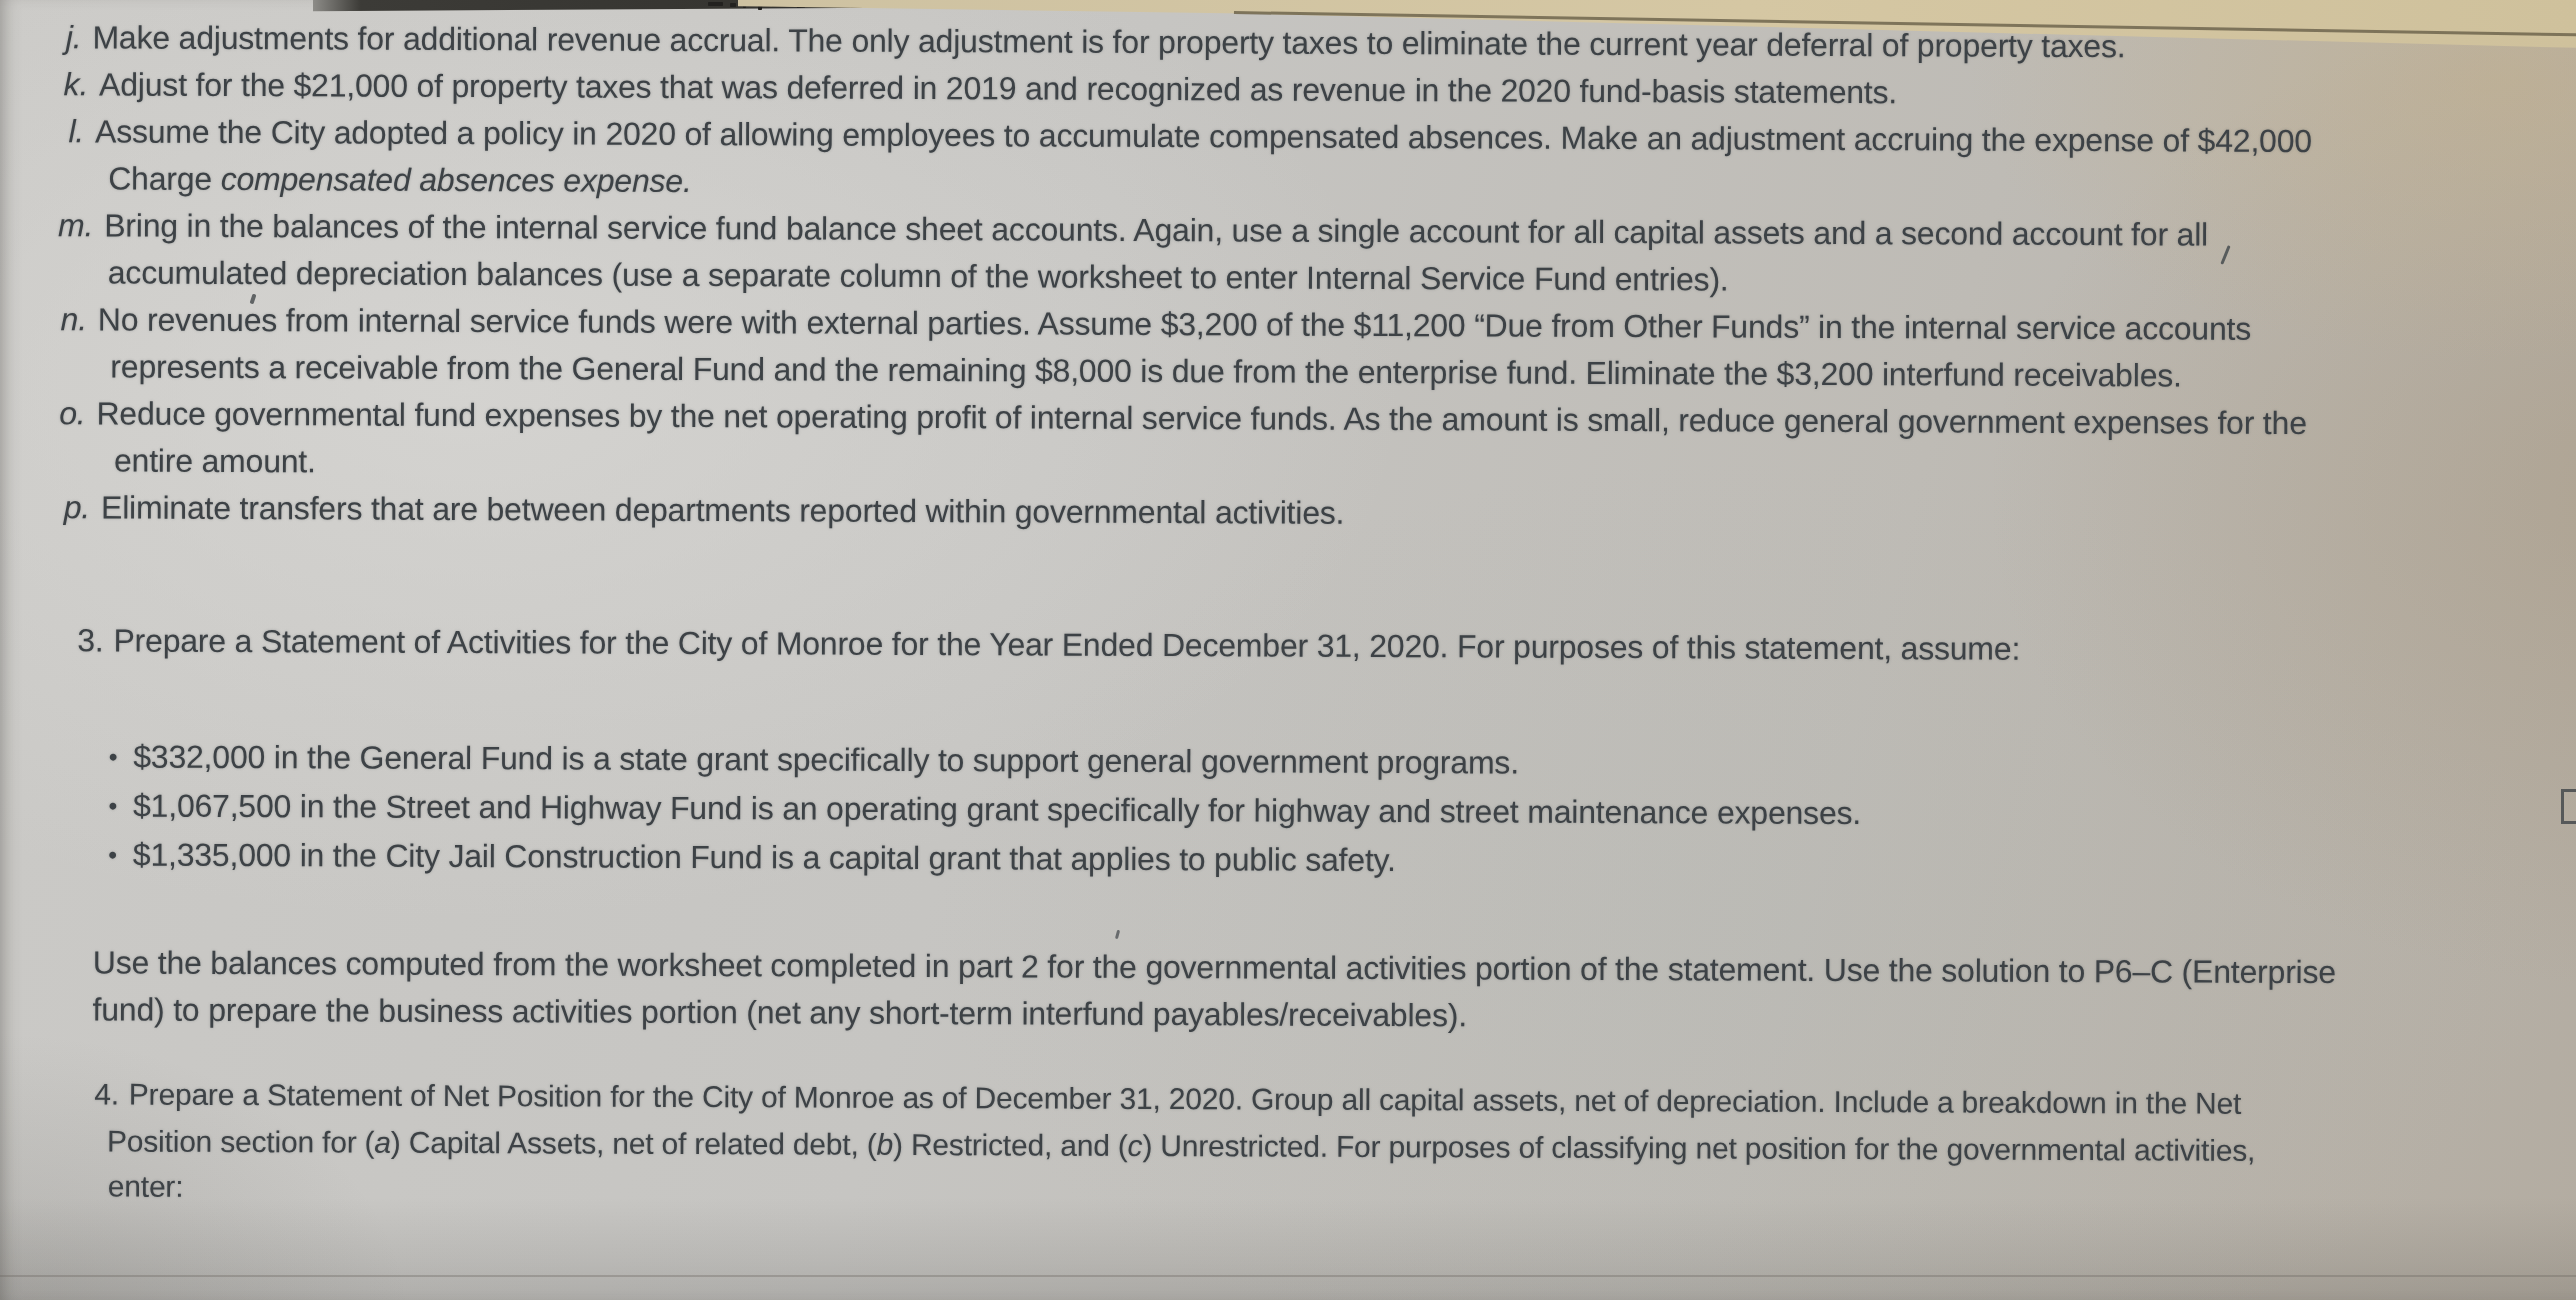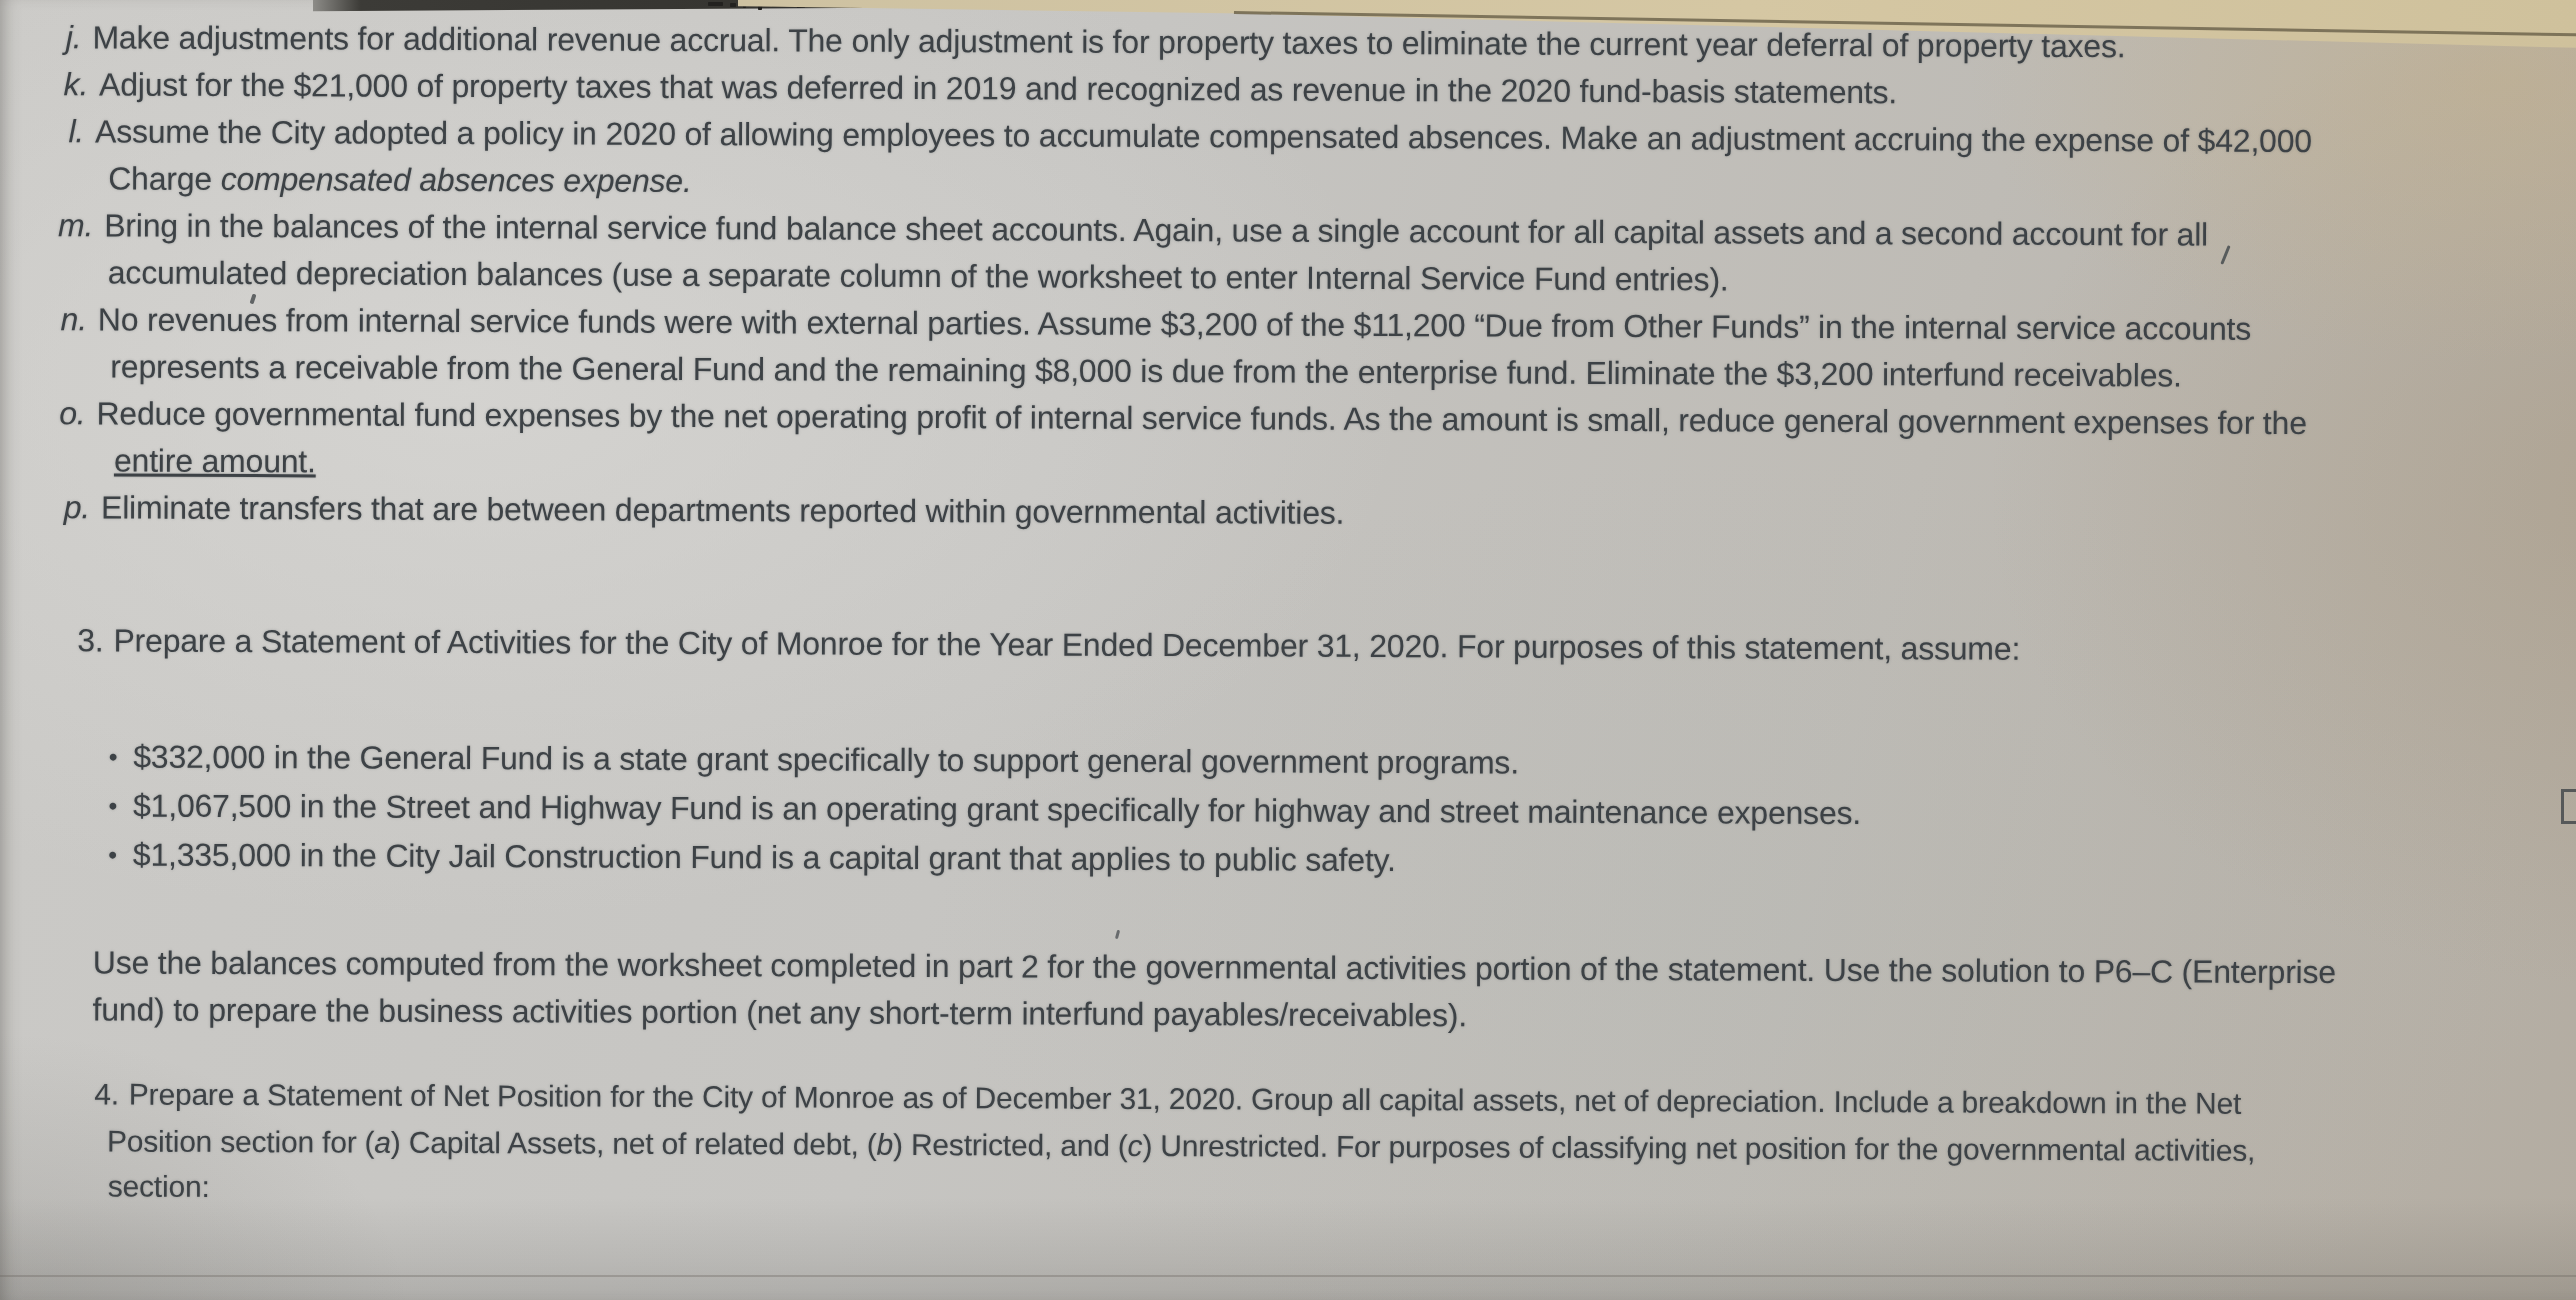--- a/index.html
+++ b/index.html
@@ -83,36 +83,36 @@
     <div class="ln" style="left:69px;top:113px;"><span class="lbl">l.</span><span>Assume the City adopted a policy in 2020 of allowing employees to accumulate compensated absences. Make an adjustment accruing the expense of $42,000</span></div>
     <div class="ln" style="left:109px;top:160px;"><span>Charge </span><span class="it">compensated absences expense.</span></div>
 
     <div class="ln" style="left:59px;top:207px;"><span class="lbl">m.</span><span>Bring in the balances of the internal service fund balance sheet accounts. Again, use a single account for all capital assets and a second account for all</span></div>
     <div class="ln" style="left:109px;top:254px;"><span>accumulated depreciation balances (use a separate column of the worksheet to enter Internal Service Fund entries).</span></div>
 
     <div class="ln" style="left:62px;top:301px;"><span class="lbl">n.</span><span>No revenues from internal service funds were with external parties. Assume $3,200 of the $11,200 “Due from Other Funds” in the internal service accounts</span></div>
     <div class="ln" style="left:112px;top:348px;"><span>represents a receivable from the General Fund and the remaining $8,000 is due from the enterprise fund. Eliminate the $3,200 interfund receivables.</span></div>
 
     <div class="ln" style="left:61px;top:395px;"><span class="lbl">o.</span><span>Reduce governmental fund expenses by the net operating profit of internal service funds. As the amount is small, reduce general government expenses for the</span></div>
-    <div class="ln" style="left:116px;top:442px;text-decoration:underline;"><span>entire amount.</span></div>
+    <div class="ln" style="left:116px;top:442px;"><span>entire amount.</span></div>
 
     <div class="ln" style="left:66px;top:489px;"><span class="lbl">p.</span><span>Eliminate transfers that are between departments reported within governmental activities.</span></div>
 
     <div class="ln" style="left:80px;top:622px;"><span class="num">3.</span><span>Prepare a Statement of Activities for the City of Monroe for the Year Ended December 31, 2020. For purposes of this statement, assume:</span></div>
 
     <div class="ln" style="left:112px;top:738px;"><span class="blt">•</span><span>$332,000 in the General Fund is a state grant specifically to support general government programs.</span></div>
     <div class="ln" style="left:112px;top:787px;"><span class="blt">•</span><span>$1,067,500 in the Street and Highway Fund is an operating grant specifically for highway and street maintenance expenses.</span></div>
     <div class="ln" style="left:112px;top:836px;"><span class="blt">•</span><span>$1,335,000 in the City Jail Construction Fund is a capital grant that applies to public safety.</span></div>
 
     <div class="ln" style="left:97px;top:944px;"><span>Use the balances computed from the worksheet completed in part 2 for the governmental activities portion of the statement. Use the solution to P6–C (Enterprise</span></div>
     <div class="ln" style="left:97px;top:991px;"><span>fund) to prepare the business activities portion (net any short-term interfund payables/receivables).</span></div>
 
     <div class="ln s4" style="left:99px;top:1077px;"><span class="num">4.</span><span>Prepare a Statement of Net Position for the City of Monroe as of December 31, 2020. Group all capital assets, net of depreciation. Include a breakdown in the Net</span></div>
     <div class="ln s4" style="left:112px;top:1124px;"><span>Position section for (</span><span class="it">a</span><span>) Capital Assets, net of related debt, (</span><span class="it">b</span><span>) Restricted, and (</span><span class="it">c</span><span>) Unrestricted. For purposes of classifying net position for the governmental activities,</span></div>
-    <div class="ln s4" style="left:113px;top:1169px;"><span>section:</span></div>
+    <div class="ln s4" style="left:113px;top:1169px;"><span>enter:</span></div>
 
   </div>
 
   <div class="cursor-mark"></div>
   <div class="edge-mark"></div>
   <div class="speck-a"></div>
   <div class="speck-b"></div>
   <div class="bottom-line"></div>
 
 </div>

